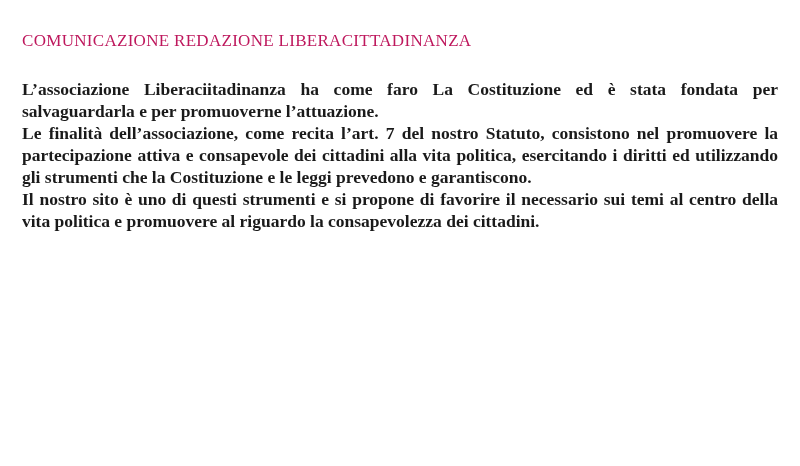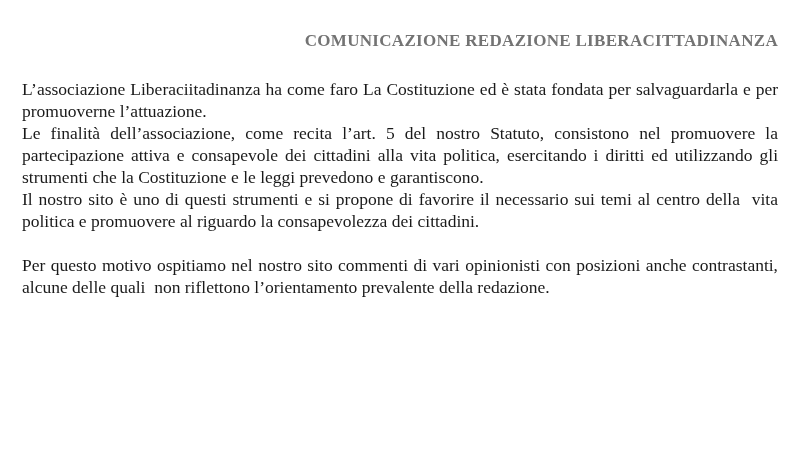--- a/index.html
+++ b/index.html
@@ -15,49 +15,49 @@
     padding: 30px 22px 0 22px;
     background: #ffffff;
     color: #1a1a1a;
     font-family: "Liberation Serif", "DejaVu Serif", serif;
     overflow: hidden;
   }
   .doc-title {
     margin: 0 0 26px 0;
     font-size: 17px;
     line-height: 22px;
-    font-weight: bold;
-    text-align: right;
+    font-weight: normal;
+    text-align: left;
     letter-spacing: 0.3px;
-    color: #737373;
+    color: #be185d;
   }
   .block {
     margin: 0;
   }
   .block + .block {
     margin-top: 22px;
   }
   .block p {
     margin: 0;
     font-size: 17.5px;
     line-height: 22px;
     text-align: justify;
     white-space: pre-wrap;
     color: #1a1a1a;
+    font-weight: bold;
   }
 </style>
 </head>
 <body>
 
 <div class="page">
   <h1 class="doc-title">COMUNICAZIONE REDAZIONE LIBERACITTADINANZA</h1>
 
   <div class="block">
     <p>L’associazione Liberaciitadinanza ha come faro La Costituzione ed è stata fondata per salvaguardarla e per promuoverne l’attuazione.</p>
-    <p>Le finalità dell’associazione, come recita l’art. 5 del nostro Statuto, consistono nel promuovere la partecipazione attiva e consapevole dei cittadini alla vita politica, esercitando i diritti ed utilizzando gli strumenti che la Costituzione e le leggi prevedono e garantiscono.</p>
+    <p>Le finalità dell’associazione, come recita l’art. 7 del nostro Statuto, consistono nel promuovere la partecipazione attiva e consapevole dei cittadini alla vita politica, esercitando i diritti ed utilizzando gli strumenti che la Costituzione e le leggi prevedono e garantiscono.</p>
     <p>Il nostro sito è uno di questi strumenti e si propone di favorire il necessario sui temi al centro della  vita politica e promuovere al riguardo la consapevolezza dei cittadini.</p>
   </div>
 
   <div class="block">
-    <p>Per questo motivo ospitiamo nel nostro sito commenti di vari opinionisti con posizioni anche contrastanti, alcune delle quali  non riflettono l’orientamento prevalente della redazione.</p>
   </div>
 
 </div>
 
 </body></html>

